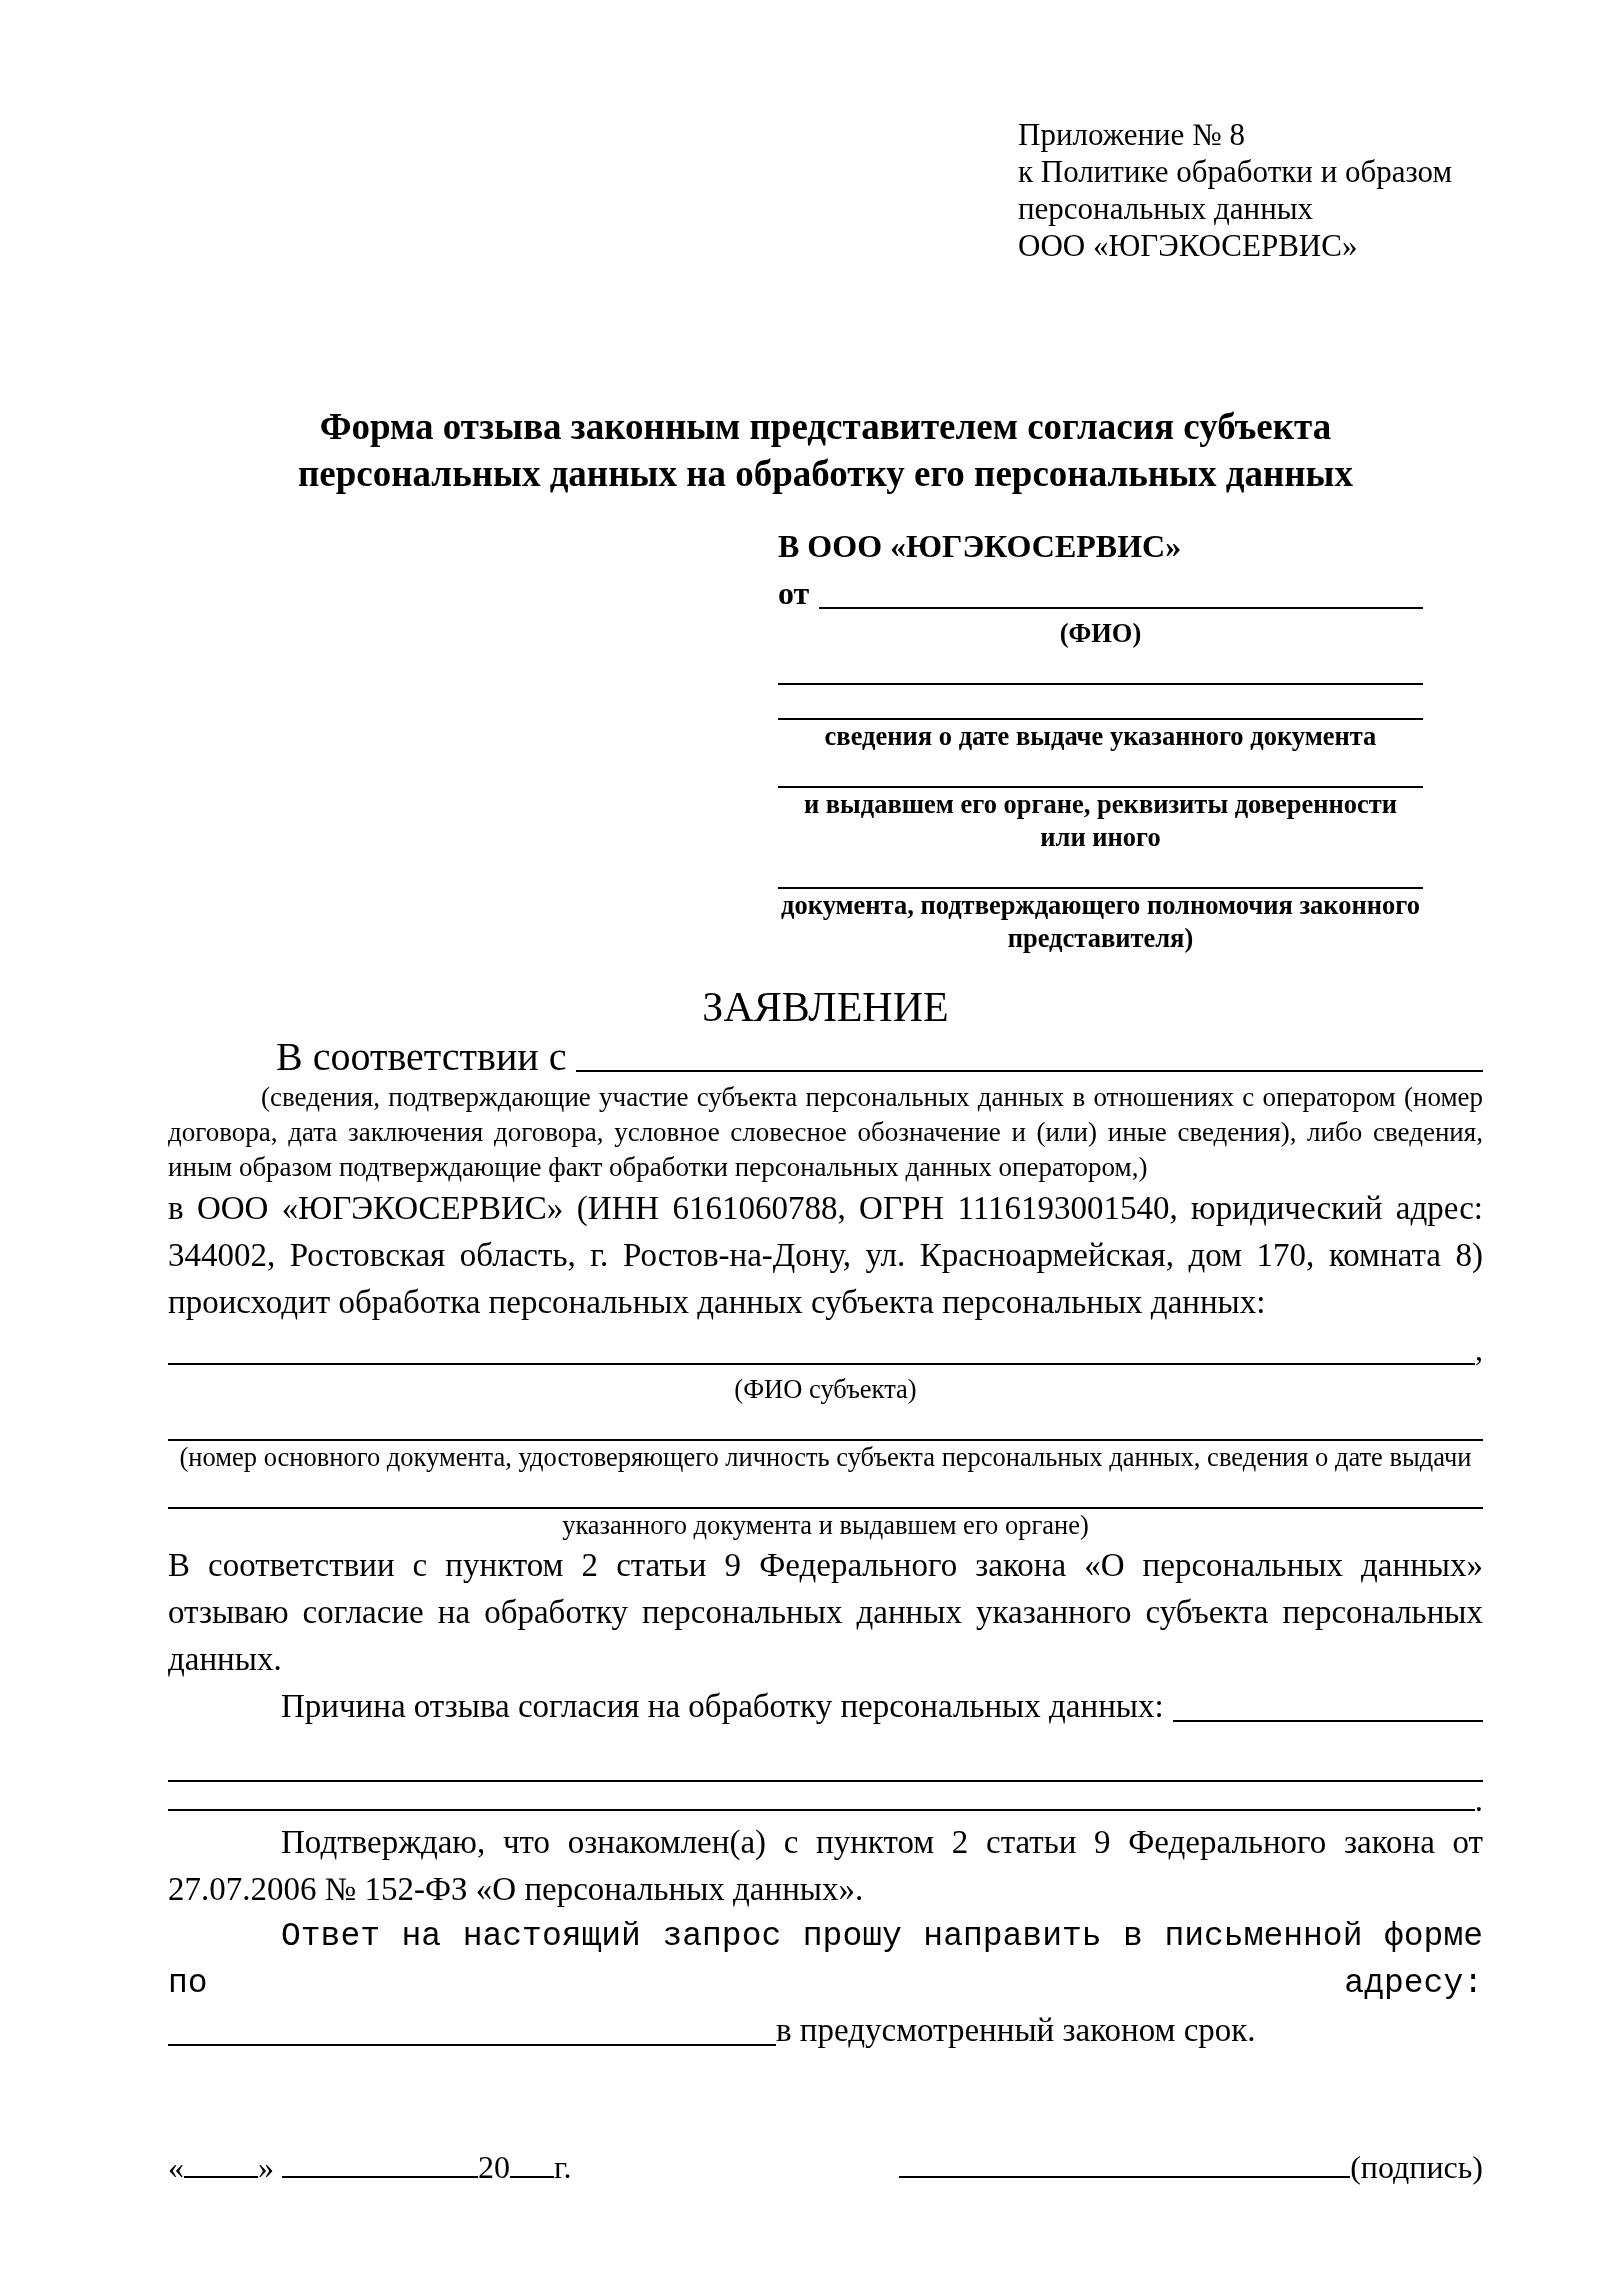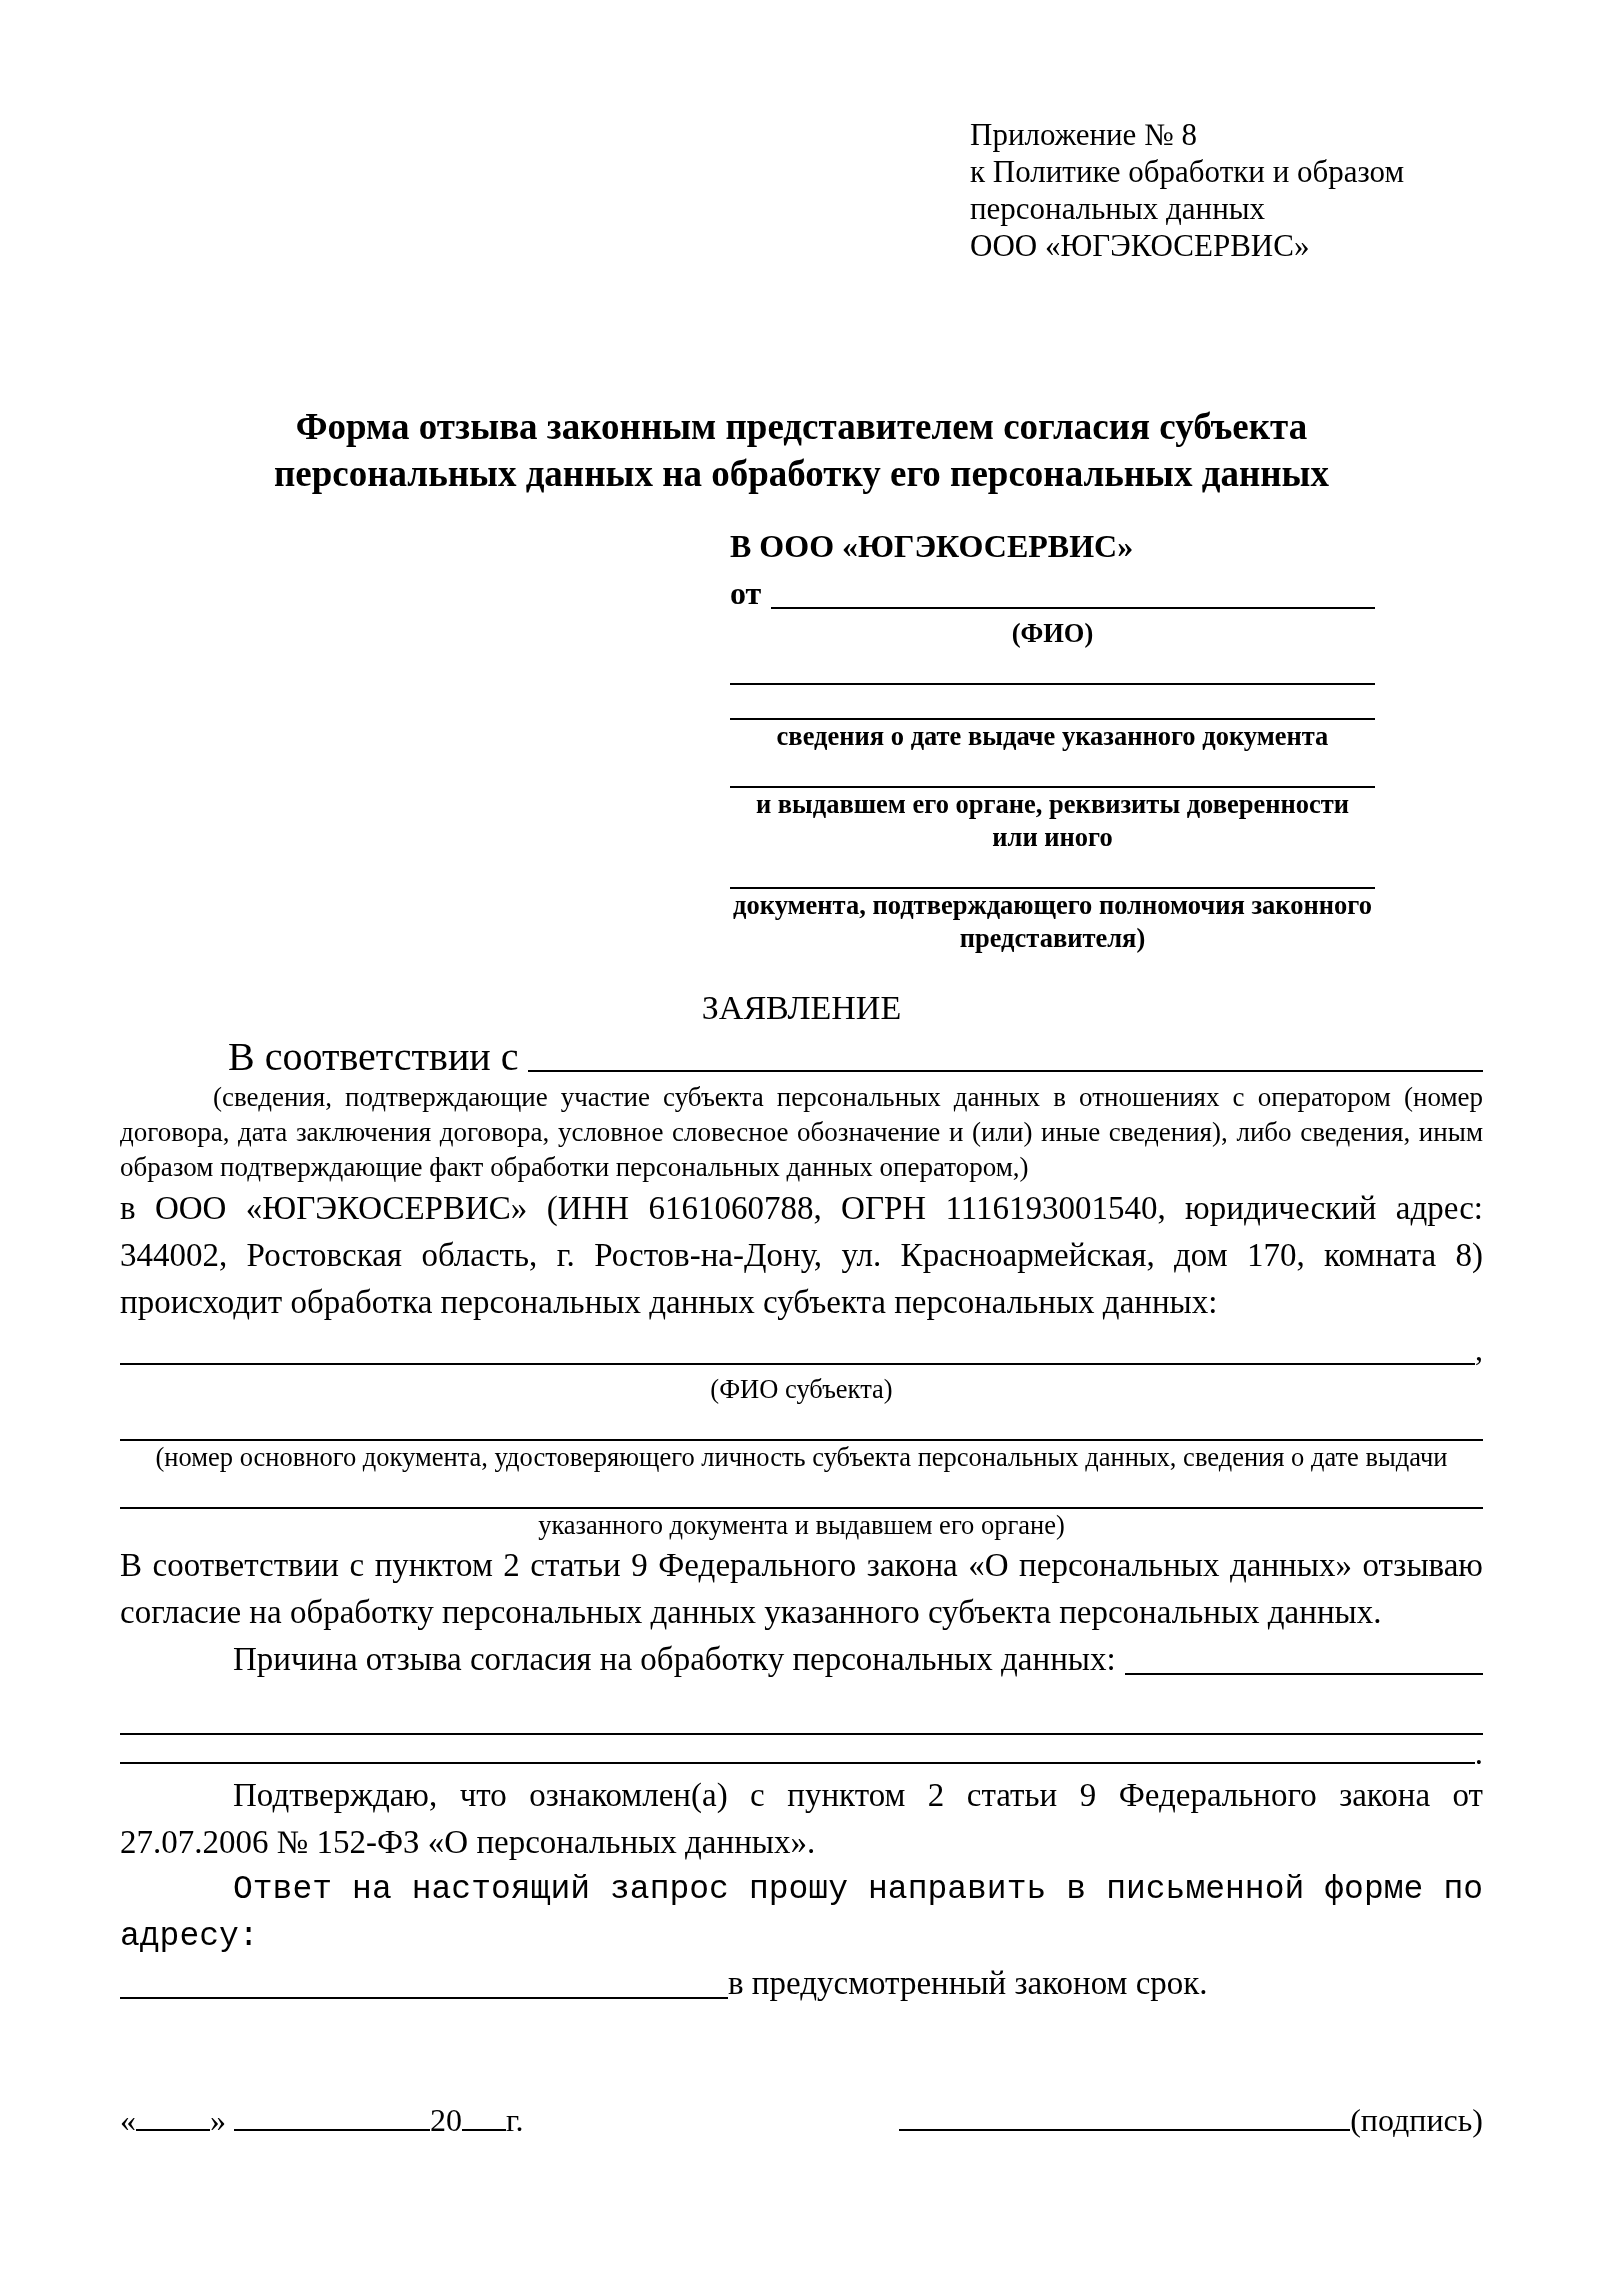--- a/index.html
+++ b/index.html
@@ -5,21 +5,21 @@
   * { margin:0; padding:0; box-sizing:border-box; }
   html,body { background:#ffffff; }
   .page {
     position:relative;
     width:1621px; height:2293px;
     background:#ffffff;
     color:#000000;
     font-family:"Liberation Serif","DejaVu Serif",serif;
     overflow:hidden;
   }
-  .content { padding:116px 138px 0 120px; }
+  .content { padding:116px 138px 0 120px;margin-left:48px; }
 
   
   .appendix { margin-left:850px; font-size:31px; line-height:37px; white-space:nowrap; }
 
   
   .title {
     margin:139px auto 0 auto;
     max-width:1108px;
     font-size:37px; font-weight:bold;
     line-height:47px; text-align:center;
@@ -27,21 +27,21 @@
 
   
   .addressee { margin-top:25.5px; margin-left:610px; width:645px; font-size:32px; line-height:47px;font-weight:bold; }
   .flexrow { display:flex; }
   .fill { flex:1 1 auto; align-self:flex-end; height:0; border-bottom:2.9px solid #000; margin-bottom:7.8px; }
   .fill-sp { margin-left:9.8px; }
   .caption { font-size:26.5px; line-height:33px; text-align:center; }
   .addr-group .line { height:35px; border-bottom:2.9px solid #000; }
 
   
-  .heading { margin-top:29px; font-size:34px; line-height:47px; text-align:center; }
+  .heading { margin-top:29px; font-size:42px; line-height:47px; text-align:center; }
   .intro { margin-top:2px; padding-left:108px; font-size:40px; line-height:47px; }
   .note { font-size:27px; line-height:35px; text-align:justify; text-indent:93px; }
   .body { font-size:33px; line-height:47px; text-align:justify; }
   .subject-row { font-size:32px; line-height:47px; }
   .doc-line { height:35px; border-bottom:2.9px solid #000; }
   .indent { text-indent:113px; }
   .reason-row { padding-left:113px; font-size:33px; line-height:47px; }
   .rule-1 { margin-top:13.7px; height:39px; border-bottom:2.9px solid #000; }
   .rule-2 { font-size:33px; line-height:37px; }
   .reply-first { text-align-last:justify;font-family:Liberation Mono, monospace; }

